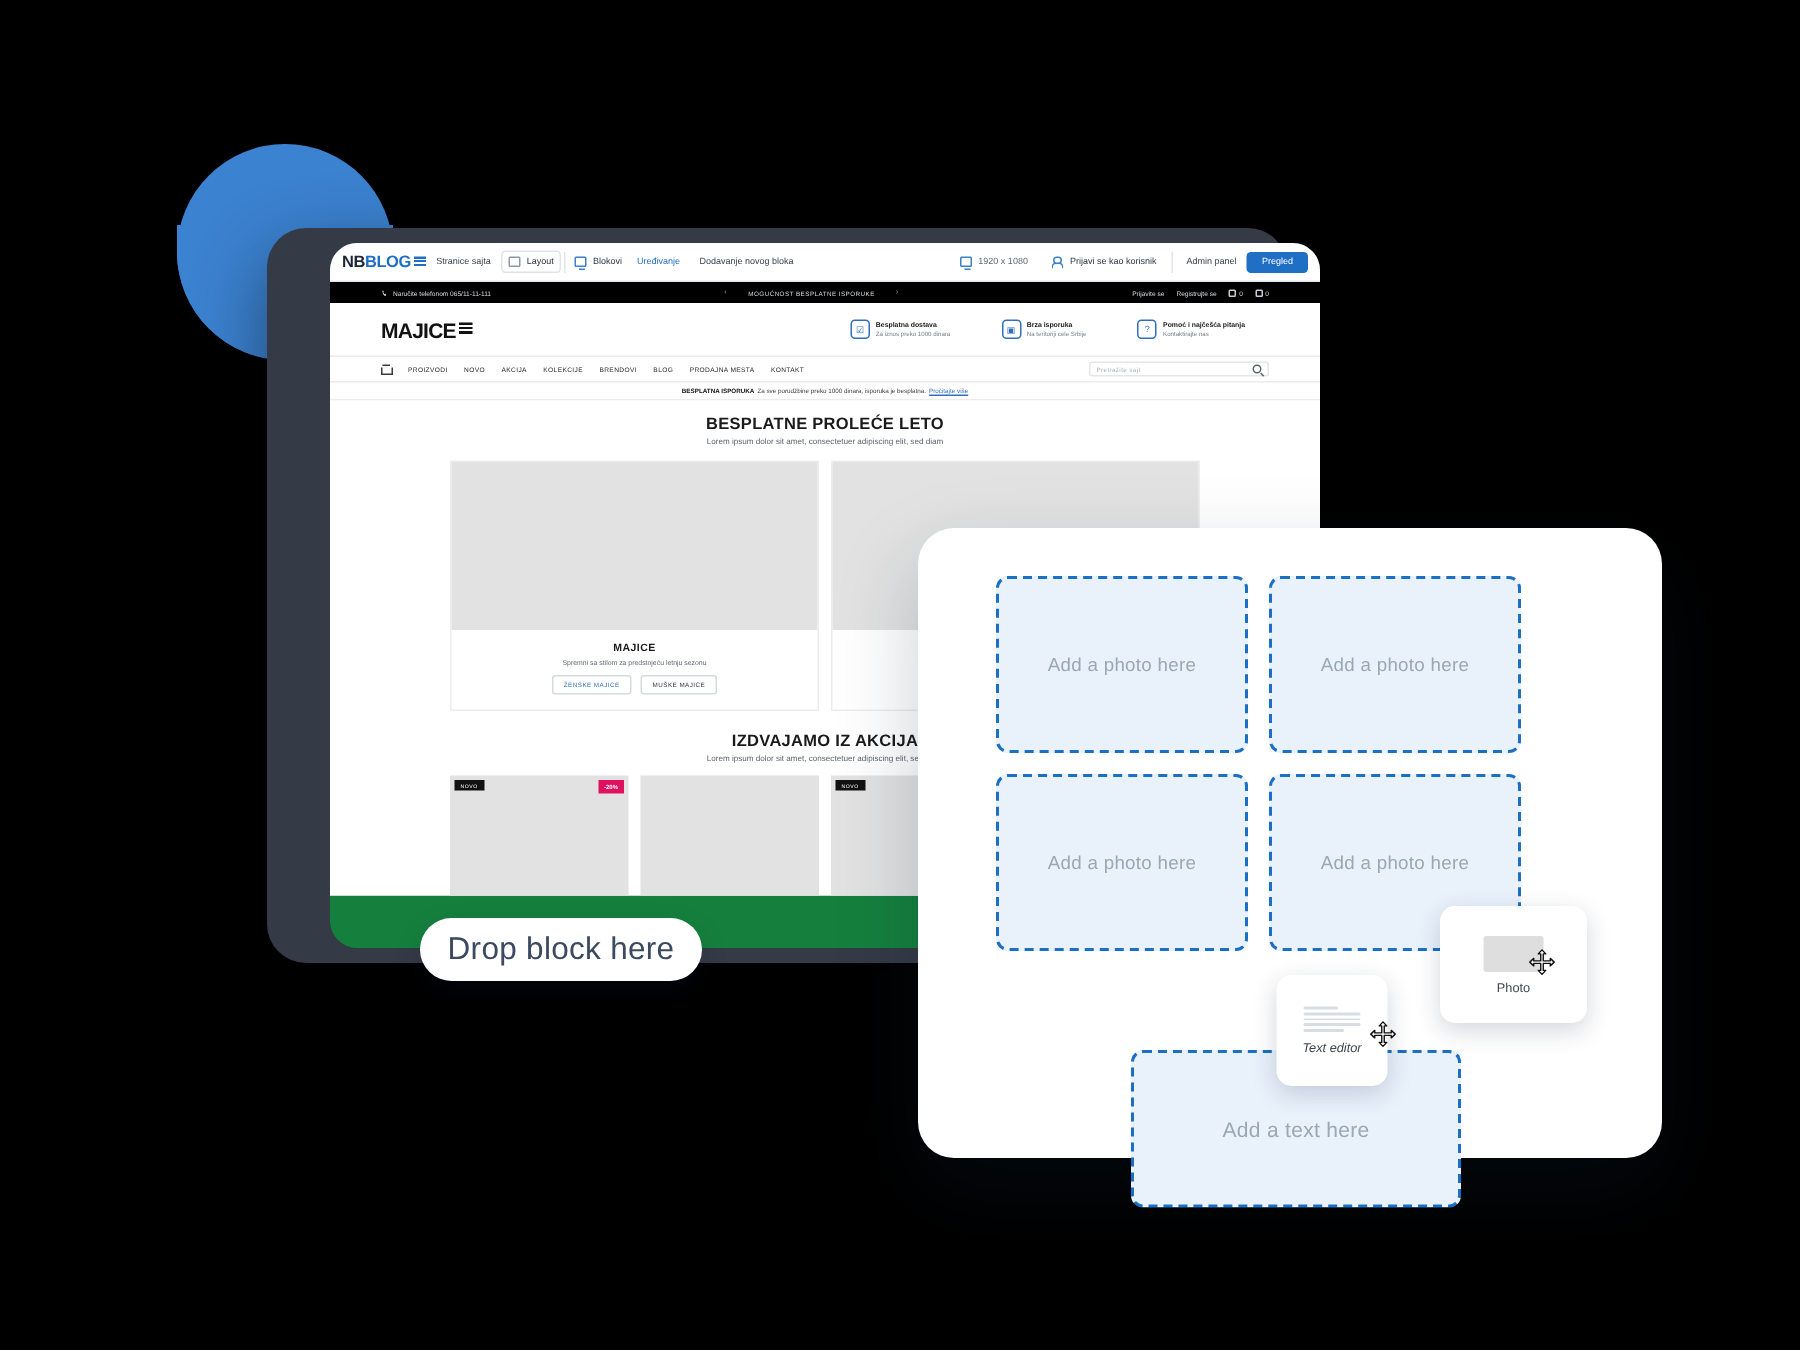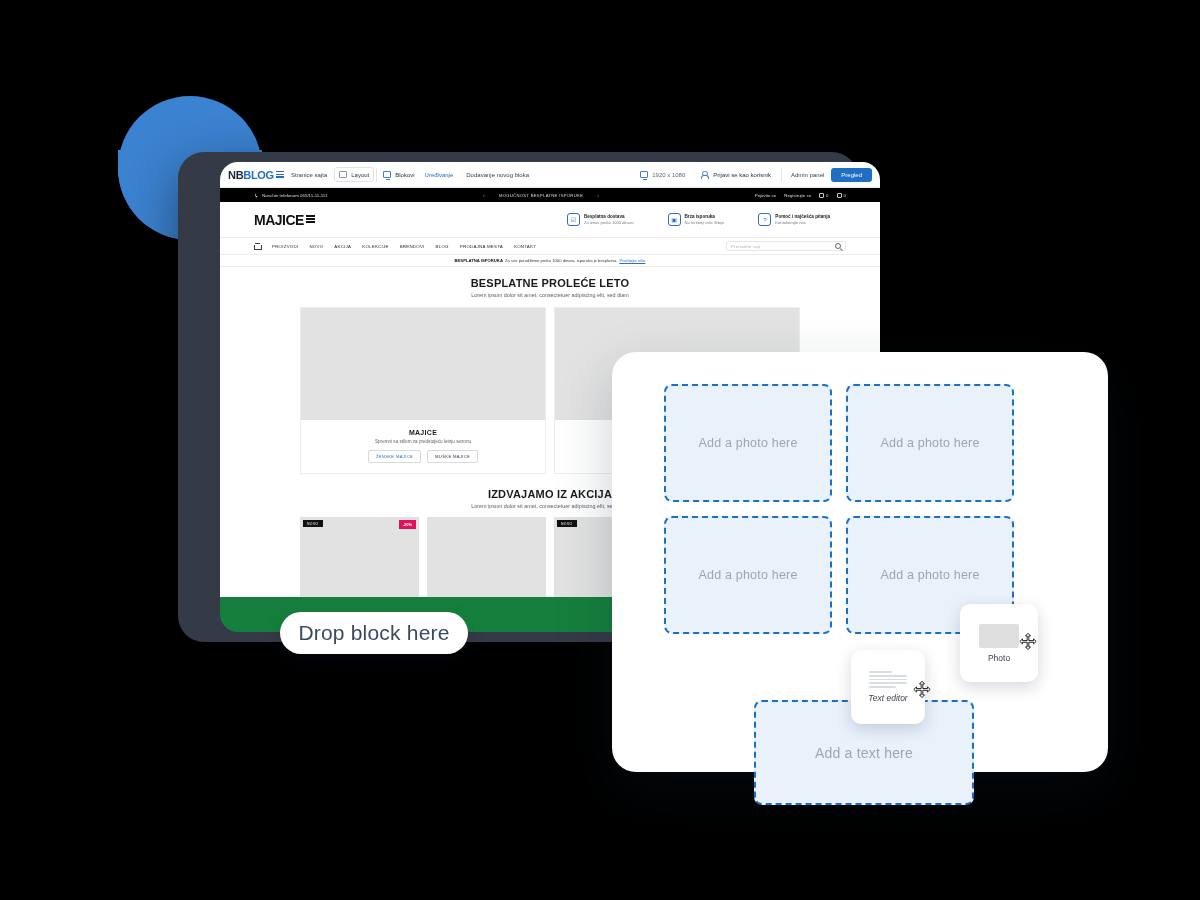--- a/index.html
+++ b/index.html
@@ -206,21 +206,21 @@
     font-size:14px; color:#9aa7b4; letter-spacing:.2px;
   }
 
   
   .widget {
     position:absolute; background:#fff; border-radius:10px;
     box-shadow: 0 5px 16px rgba(20,35,60,.18);
     display:flex; flex-direction:column; align-items:center; justify-content:center;
     gap:5px;
   }
-  .widget-photo { left:960px; top:604px; width:78px; height:78px; }
+  .widget-photo { left:960px; top:604px; width:98px; height:78px; }
   .widget-text  { left:851px; top:650px; width:74px; height:74px;font-style:italic; }
   .w-label { font-size:8.5px; color:#3e4450; }
   .ph-box { width:40px; height:24px; background:#dedede; border-radius:2px; }
   .lines { width:38px; display:flex; flex-direction:column; gap:2.2px; }
   .lines i { display:block; height:1.6px; background:#d8dde3; border-radius:1px; }
   .lines i:nth-child(1){ width:60%; }
   .lines i:nth-child(5){ width:72%; }
 
   .move-cursor { position:absolute; width:20px; height:20px; }
   .mc1 { left:1018px; top:632px; }

